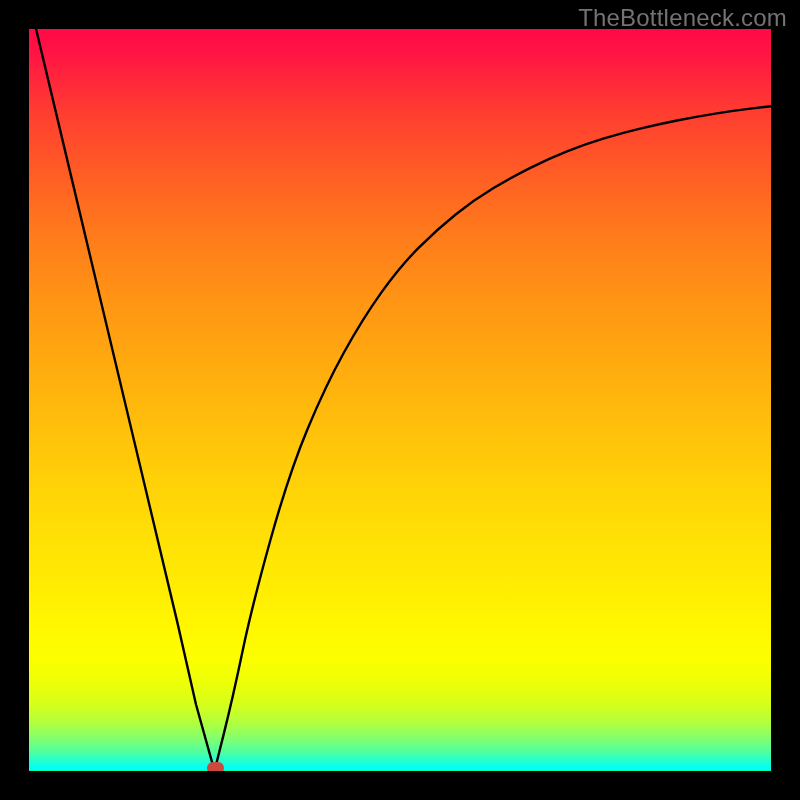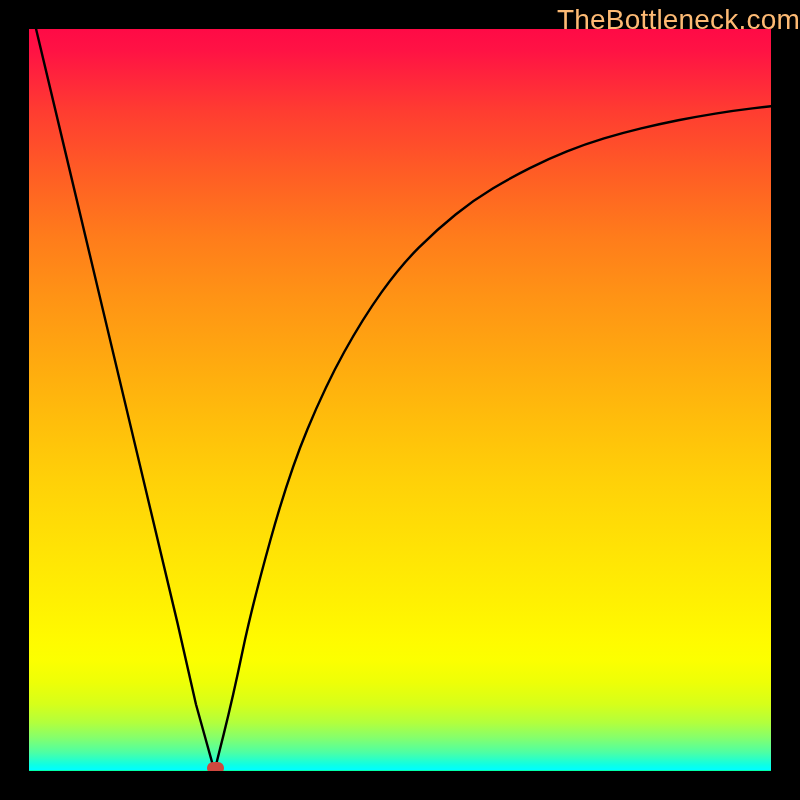--- a/index.html
+++ b/index.html
@@ -51,23 +51,23 @@
       #85ff6c 95.5%,
       #4dffa4 97.5%,
       #0dffe5 99.2%,
       #00ffff 99.8%,
       #00ff80 100%
     );
   }
   .watermark {
     position: absolute;
     top: 4px;
-    right: 0;
-    color: #fdba74;
-    font-size: 28px;
+    right: 13px;
+    color: #737373;
+    font-size: 24px;
     font-weight: 500;
     letter-spacing: 0.2px;
     user-select: none;
   }
   .curve-svg {
     position: absolute;
     left: 0;
     top: 0;
     width: 100%;
     height: 100%;

